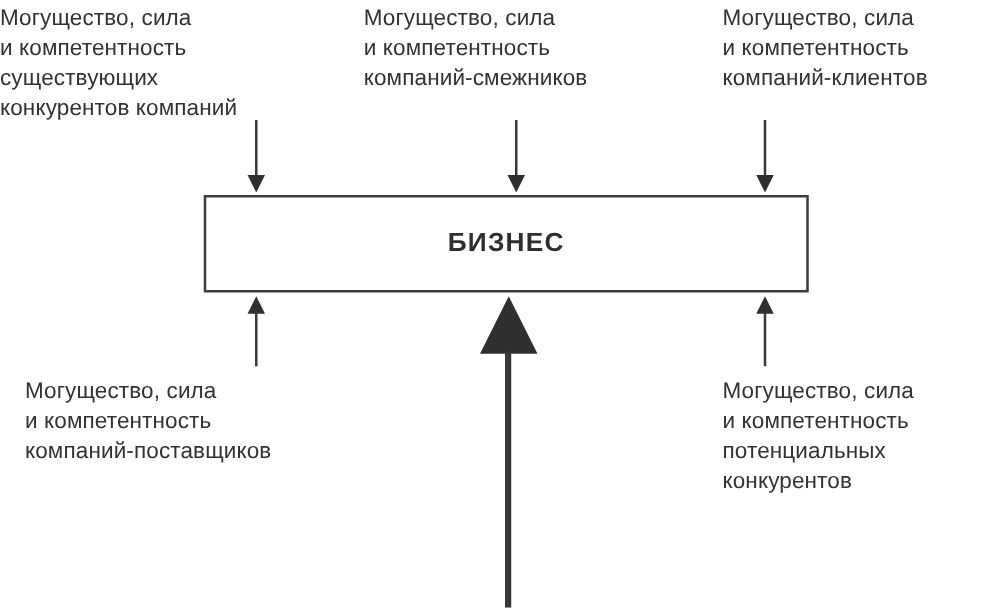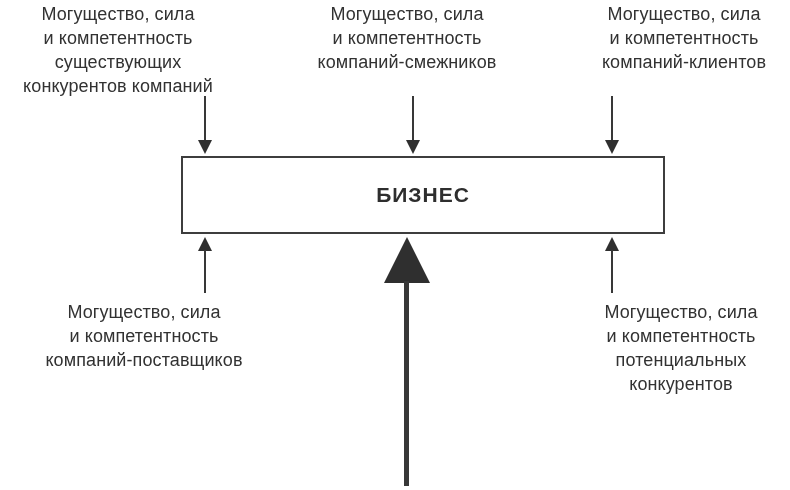--- a/index.html
+++ b/index.html
@@ -13,28 +13,27 @@
     height: 490px;
     background: #ffffff;
     font-family: "Liberation Sans", "DejaVu Sans", sans-serif;
     color: #323232;
     overflow: hidden;
   }
   .label {
     position: absolute;
     font-size: 18px;
     line-height: 24px;
-    text-align: center;
     white-space: pre-line;
     color: #323232;
     letter-spacing: 0.1px;
   }
   .center-box {
     position: absolute;
-    left: 181px;
+    left: 163px;
     top: 156px;
     width: 480px;
     height: 74px;
     border: 2px solid #3d3d3d;
     background: #ffffff;
     display: flex;
     align-items: center;
     justify-content: center;
   }
   .center-box .box-label {

